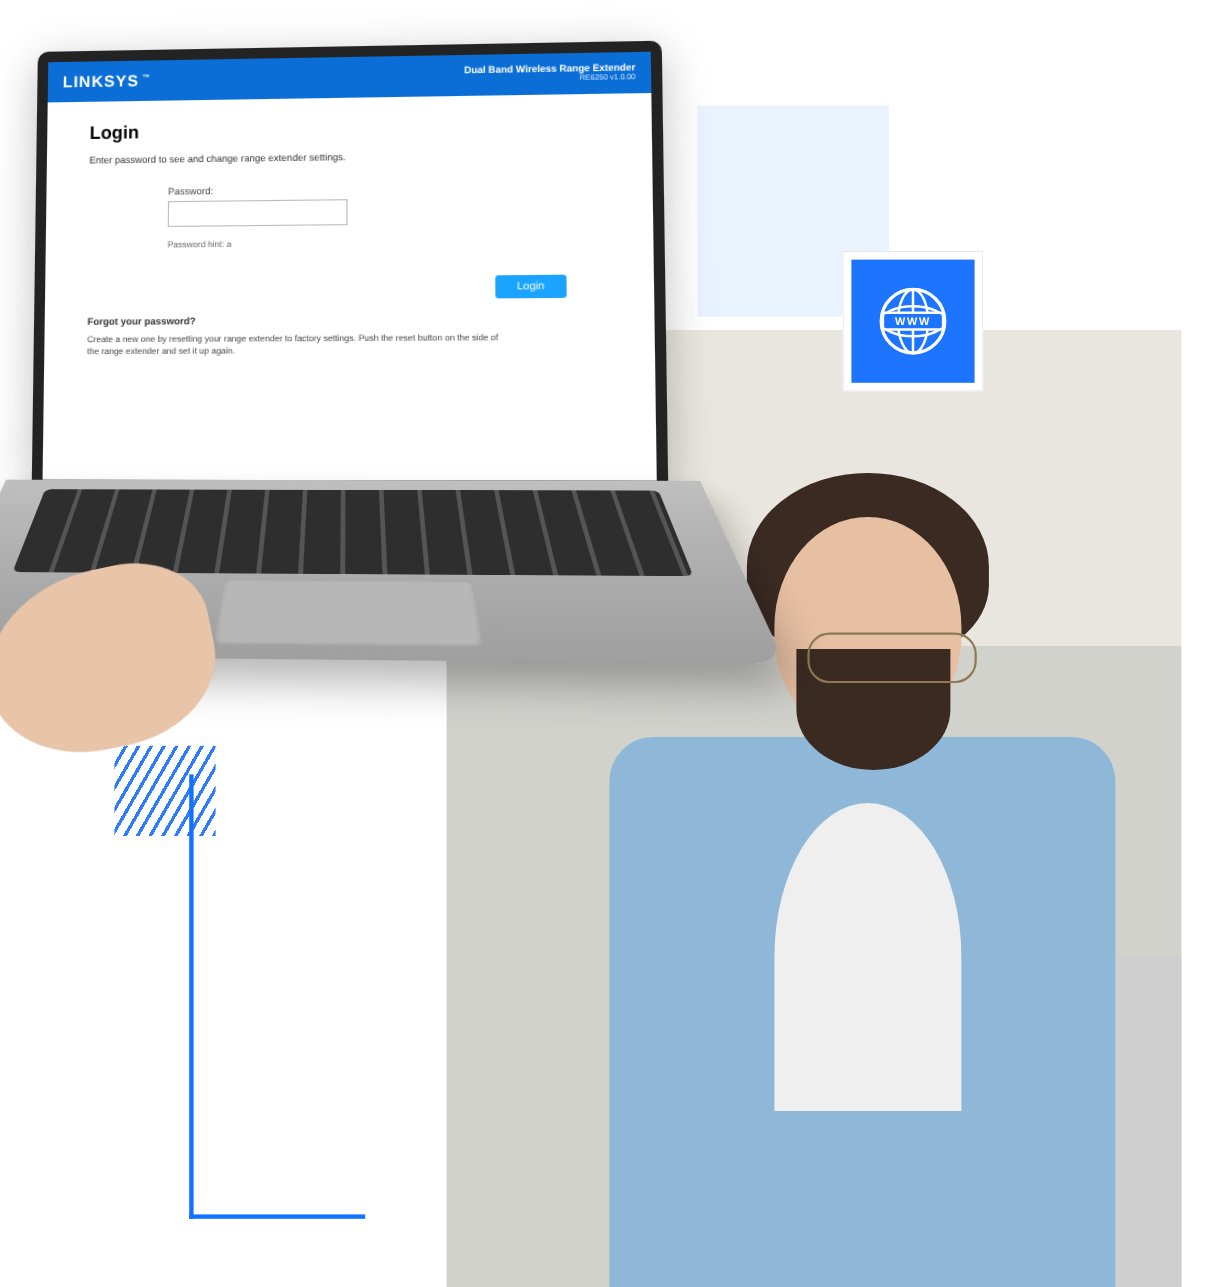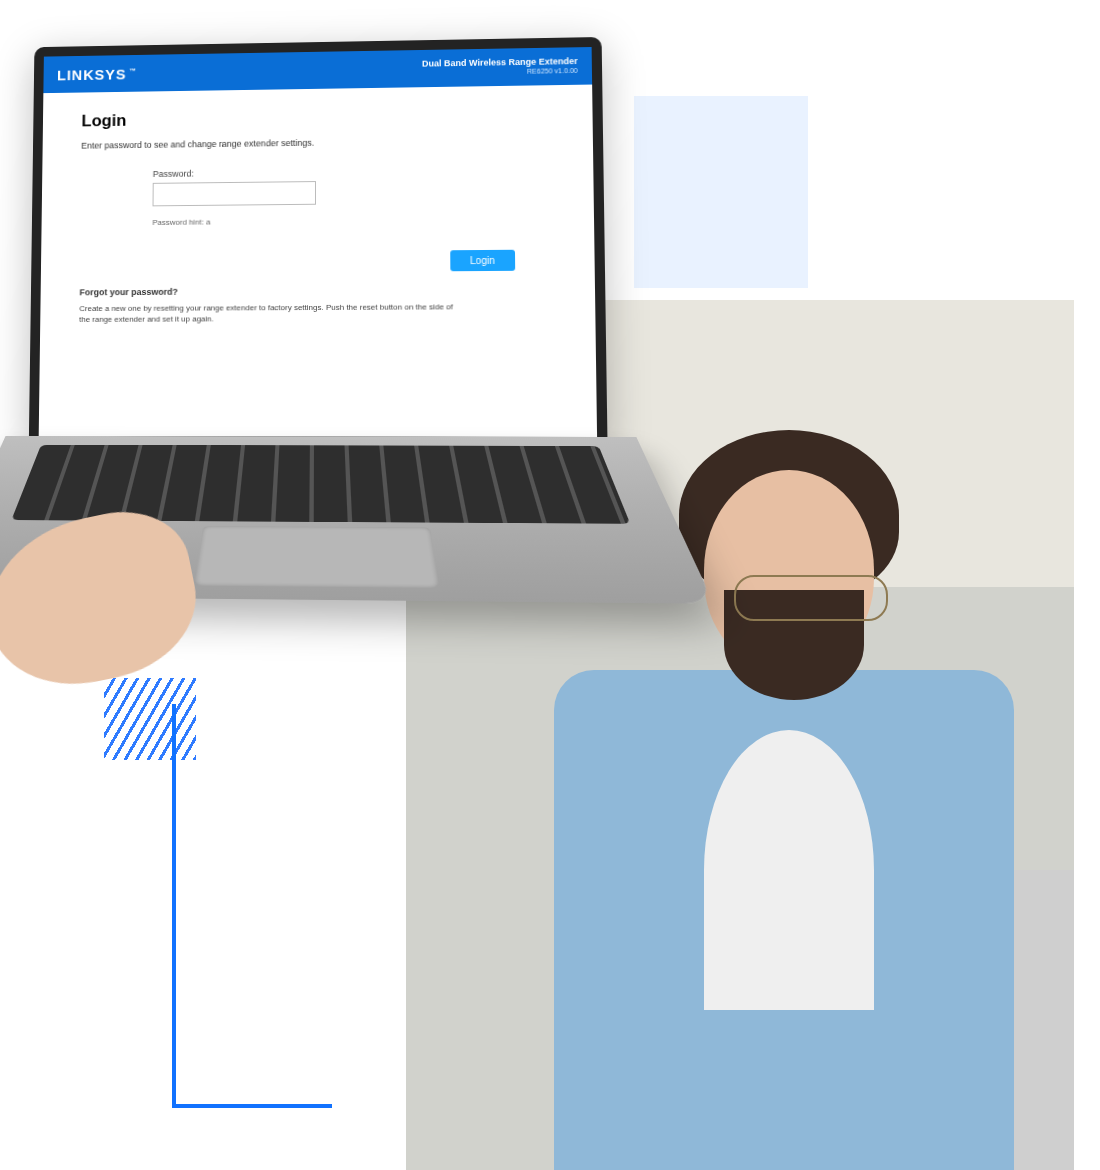--- a/index.html
+++ b/index.html
@@ -73,20 +73,33 @@
     <div class="man">
       <div class="torso"></div>
       <div class="tee"></div>
       <div class="hair"></div>
       <div class="head"></div>
       <div class="beard"></div>
       <div class="glasses"></div>
     </div>
   </div>
 
+  <div class="badge-wrap">
+    <div class="badge">
+      <svg width="76" height="76" viewBox="0 0 100 100">
+        <circle cx="50" cy="50" r="38" fill="none" stroke="#fff" stroke-width="4"></circle>
+        <ellipse cx="50" cy="50" rx="38" ry="18" fill="none" stroke="#fff" stroke-width="3"></ellipse>
+        <ellipse cx="50" cy="50" rx="18" ry="38" fill="none" stroke="#fff" stroke-width="3"></ellipse>
+        <line x1="50" y1="12" x2="50" y2="88" stroke="#fff" stroke-width="3"></line>
+        <line x1="12" y1="50" x2="88" y2="50" stroke="#fff" stroke-width="3"></line>
+        <rect x="14" y="40" width="72" height="20" rx="4" fill="#1d74ff" stroke="#fff" stroke-width="3"></rect>
+        <text x="50" y="55" text-anchor="middle" fill="#fff" font-size="13" font-family="Arial" font-weight="700" letter-spacing="2">WWW</text>
+      </svg>
+    </div>
+  </div>
 
   <div class="laptop">
     <div class="bezel">
       <div class="screen">
         <div class="topbar">
           <div class="brand">
             <span>LINKSYS</span>
               <sup>™</sup>
           </div>
           <div class="topright">

